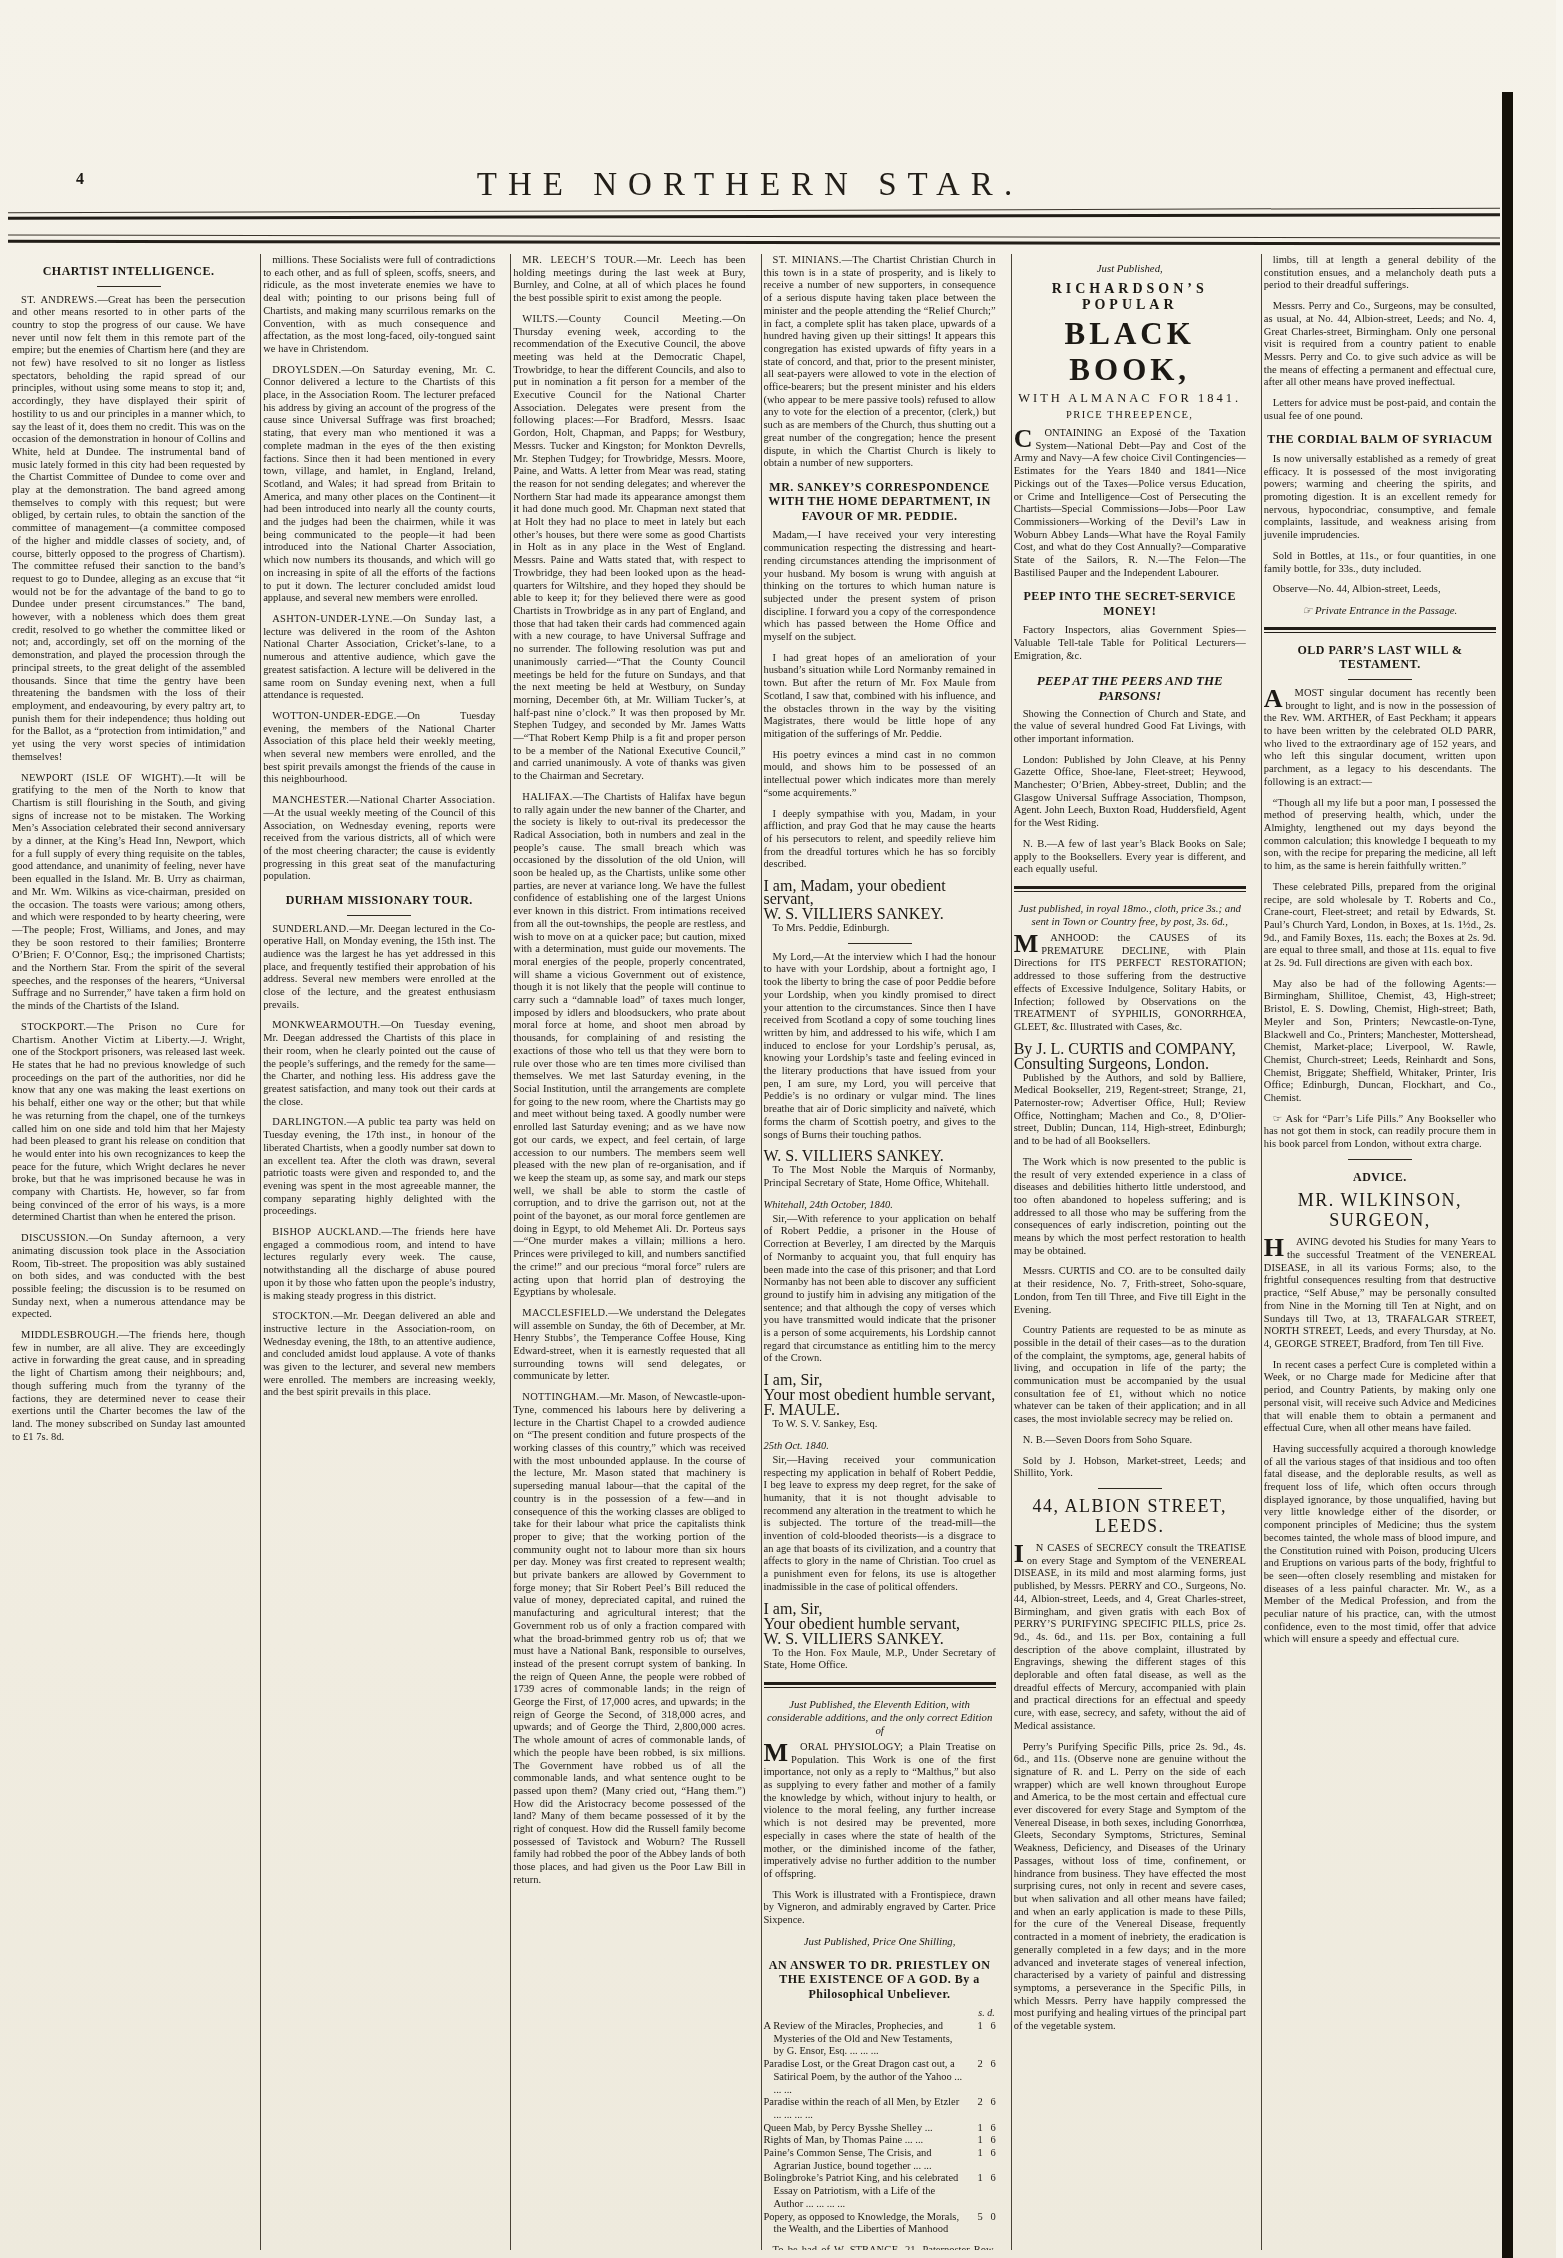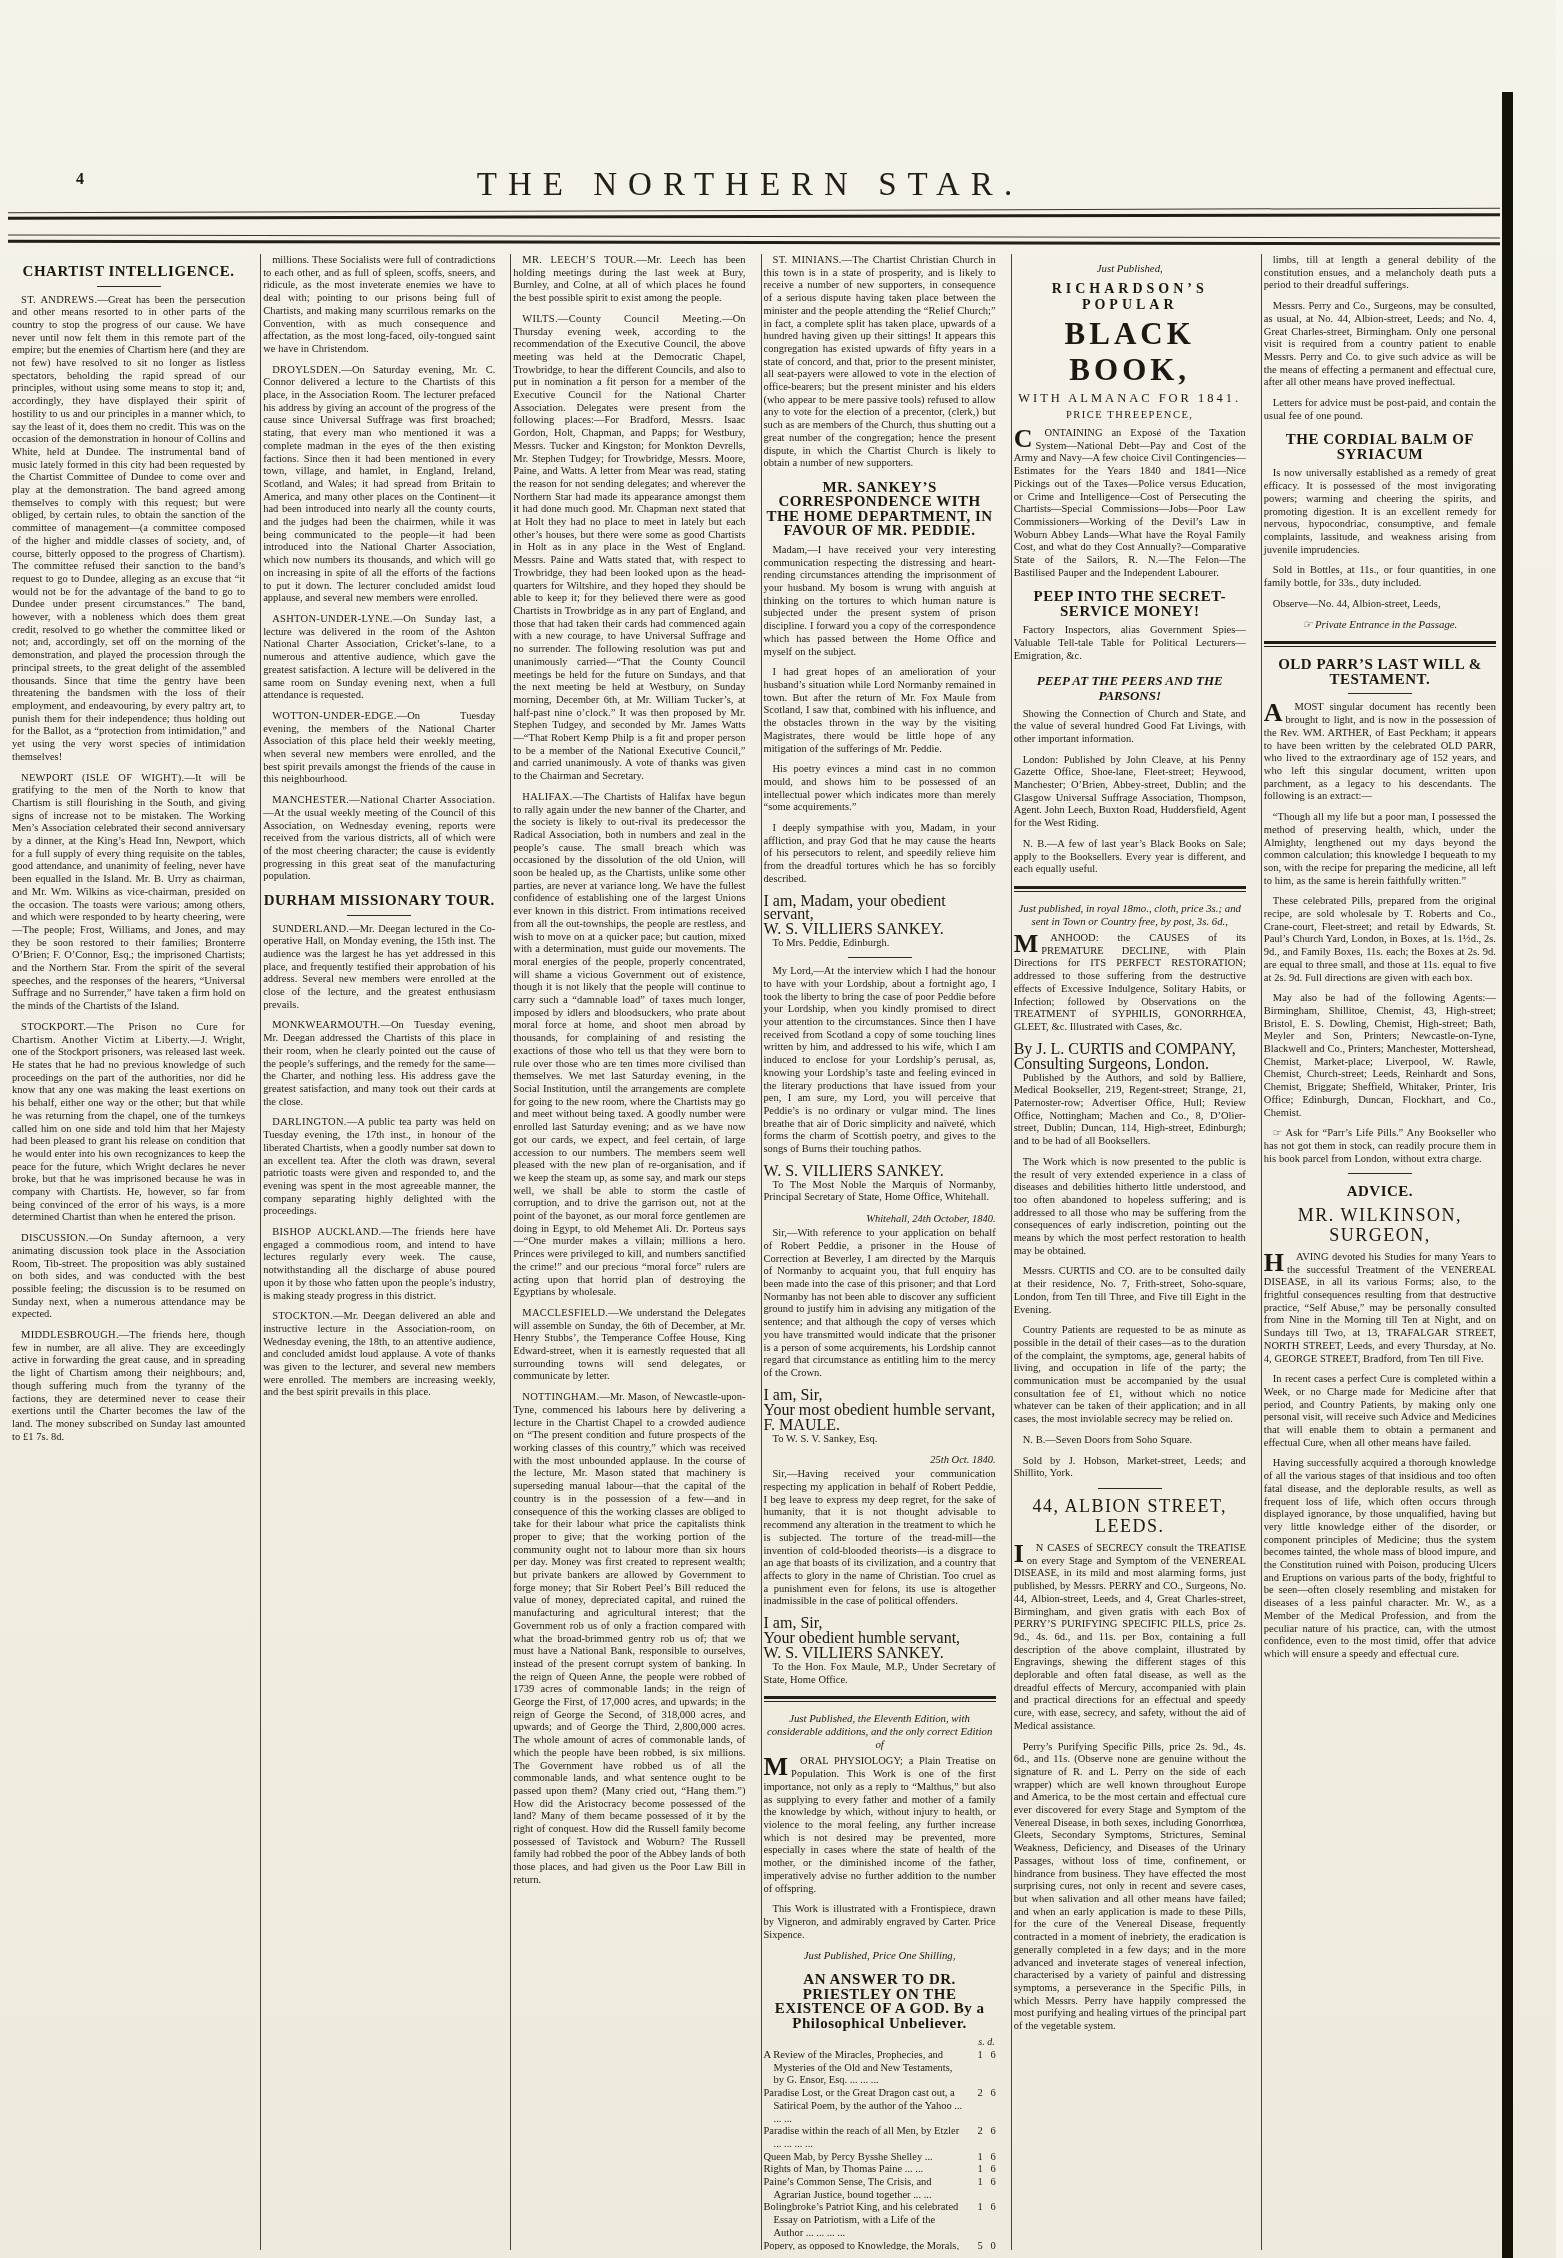--- a/index.html
+++ b/index.html
@@ -26,30 +26,30 @@
     position:absolute;left:10px;top:254px;width:1488px;height:1996px;
     display:grid;grid-template-columns:repeat(6,1fr);column-gap:13px;overflow:hidden;
   }
   .col{overflow:hidden;padding:0 2px;border-left:1px solid #4a4336;min-width:0;}
   .col:first-child{border-left:none;}
   .b{margin:0 0 8px;}
   .b0{margin:0 0 2px;}
   .p{font-size:10.5px;line-height:12.7px;text-align:justify;text-indent:9px;word-spacing:0.2px;}
   .lead{font-weight:normal;letter-spacing:0.3px;}
   .dropcap{float:left;font-size:26px;line-height:21px;padding:1px 3px 0 0;font-weight:bold;text-indent:0;}
-  .h-center{text-align:center;font-weight:bold;font-size:15px;letter-spacing:0.5px;line-height:14.5px;margin:10px 0 6px;}
+  .h-center{text-align:center;font-weight:bold;font-size:12px;letter-spacing:0.5px;line-height:14.5px;margin:10px 0 6px;}
   .h-lg{text-align:center;font-weight:normal;font-size:18px;letter-spacing:1.5px;line-height:20px;margin:6px 0;}
   .h-italic{text-align:center;font-weight:bold;font-style:italic;font-size:13px;line-height:15px;margin:10px 0 5px;}
   .t-i{text-align:center;font-style:italic;font-size:10.8px;line-height:13px;margin:8px 0 4px;}
   .t-lg{text-align:center;font-weight:bold;font-size:14px;letter-spacing:4px;margin:6px 0 2px;}
   .t-xl{text-align:center;font-size:31px;letter-spacing:4px;font-weight:700;margin:3px 0;}
   .t-md{text-align:center;font-size:12.5px;letter-spacing:3px;margin:2px 0;}
   .t-sm{text-align:center;font-size:10.5px;letter-spacing:1.5px;margin:3px 0 7px;}
   .sig-c{font-size:16px;line-height:13px;}
-  .sig-r{text-align:right;font-size:10.5px;line-height:13px;font-style:italic;}
+  .sig-r{font-size:10.5px;line-height:13px;font-style:italic;}
   .rule{border:none;border-top:1px solid #2e2920;width:64px;margin:7px auto;}
   .drule{border-top:3px solid #211d17;border-bottom:1px solid #211d17;height:2px;margin:10px 0;}
   .plist{font-size:10.5px;line-height:12.7px;}
   .punit{text-align:right;font-size:10px;padding-right:1px;font-style:italic;}
   .prow{display:flex;}
   .pitem{flex:1;padding-right:5px;text-indent:-10px;padding-left:10px;}
   .pnum{width:13px;text-align:right;}
 </style>
 </head>
 <body>

